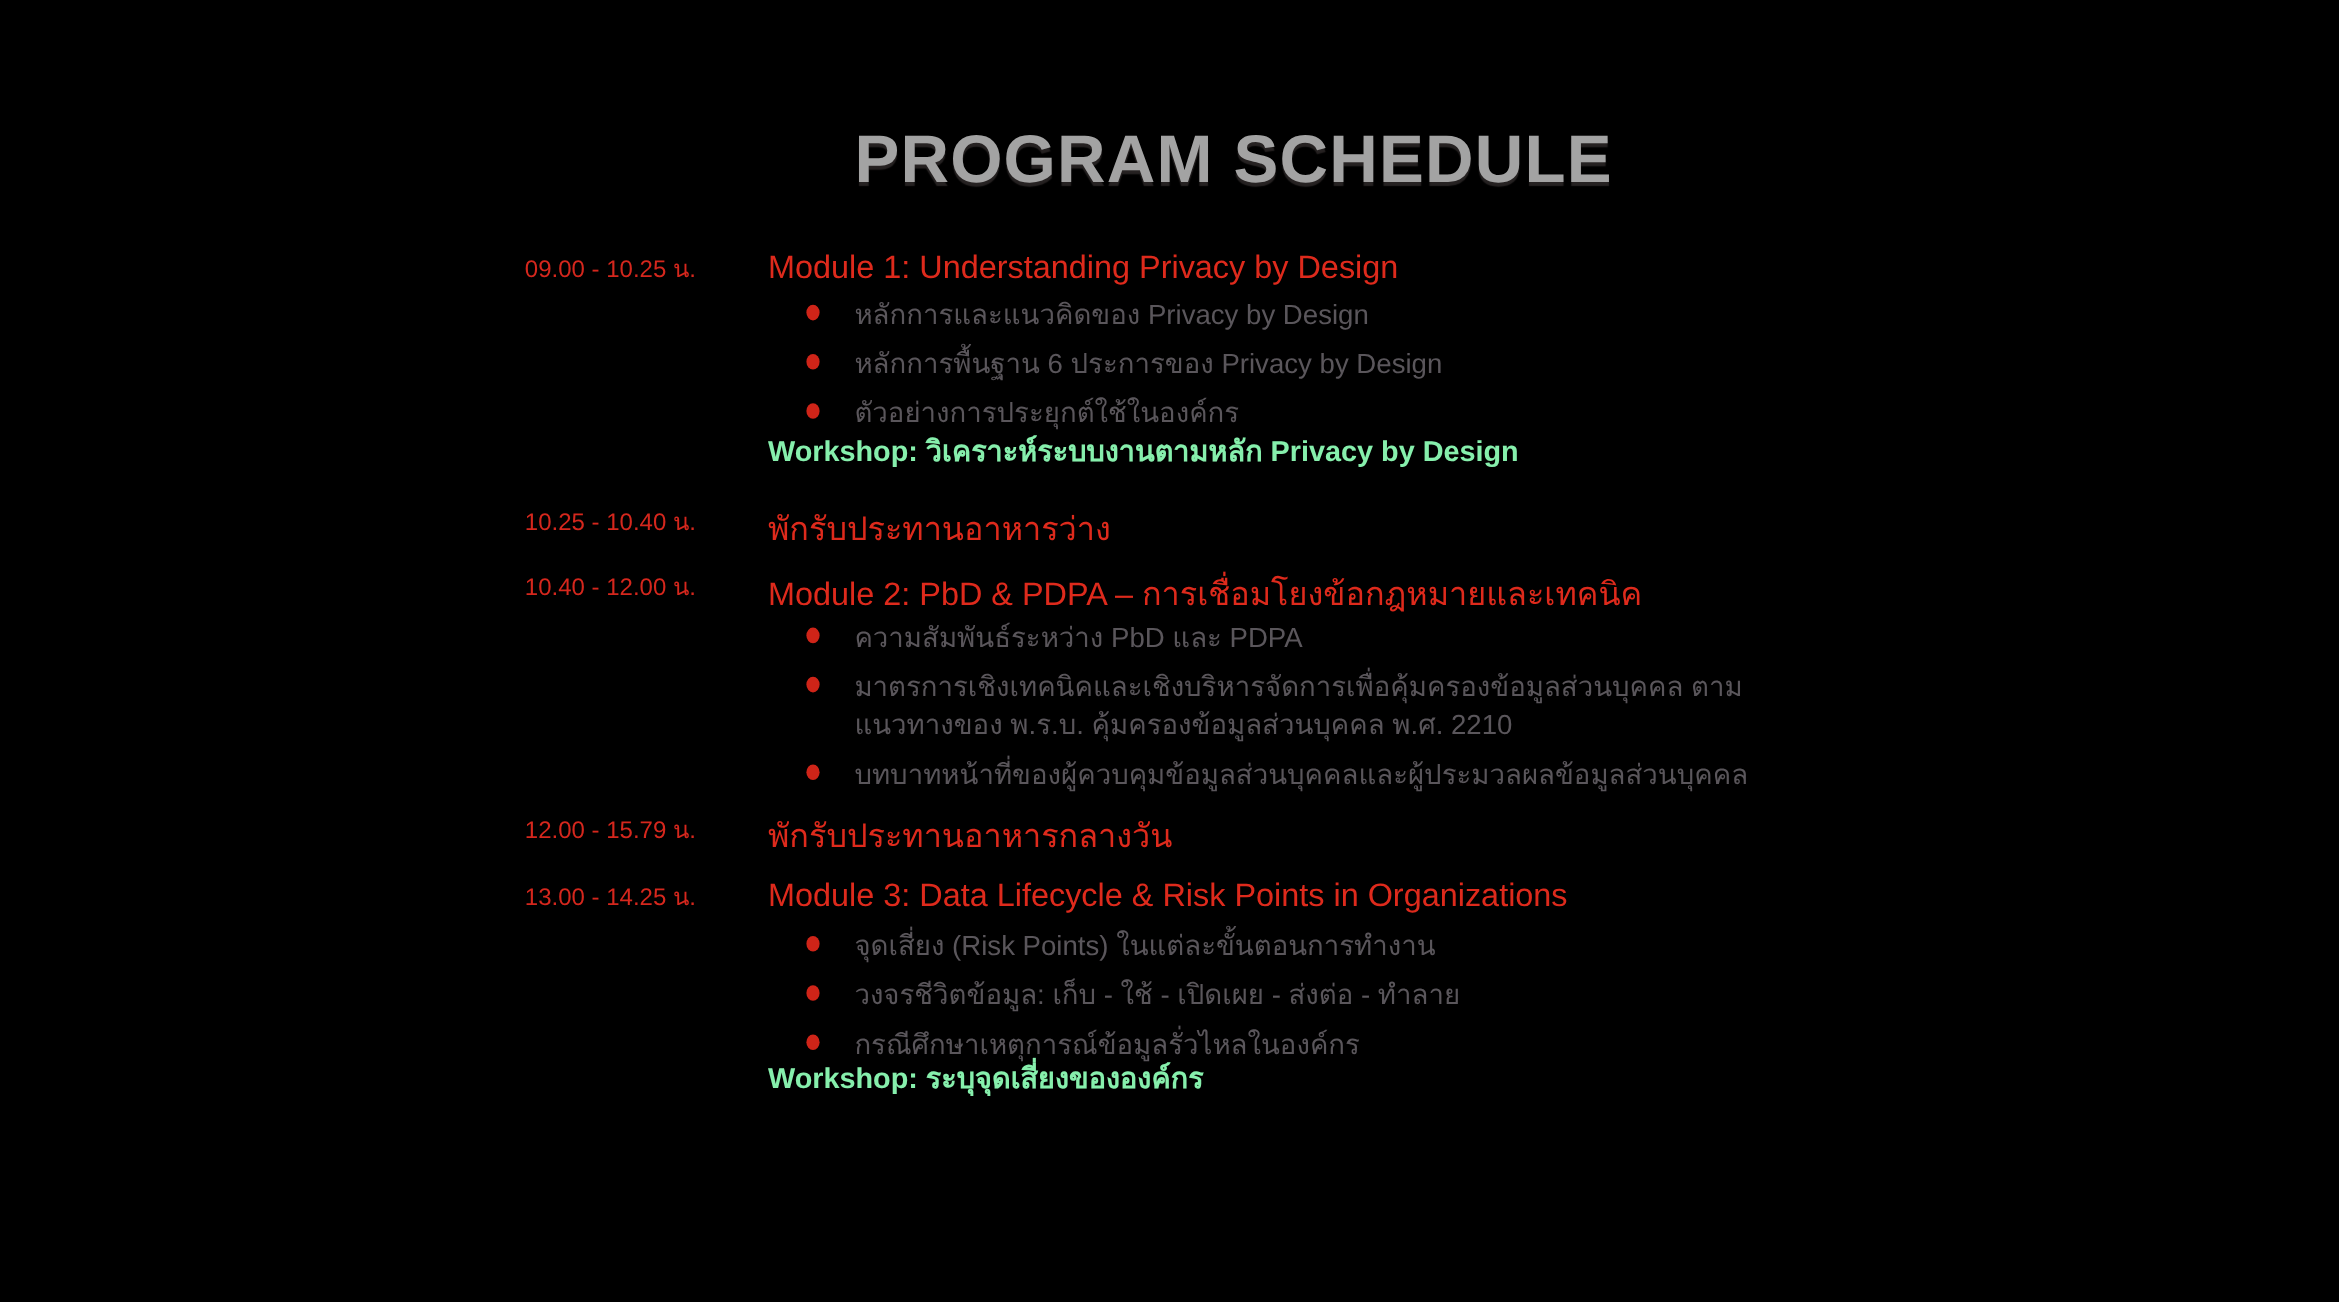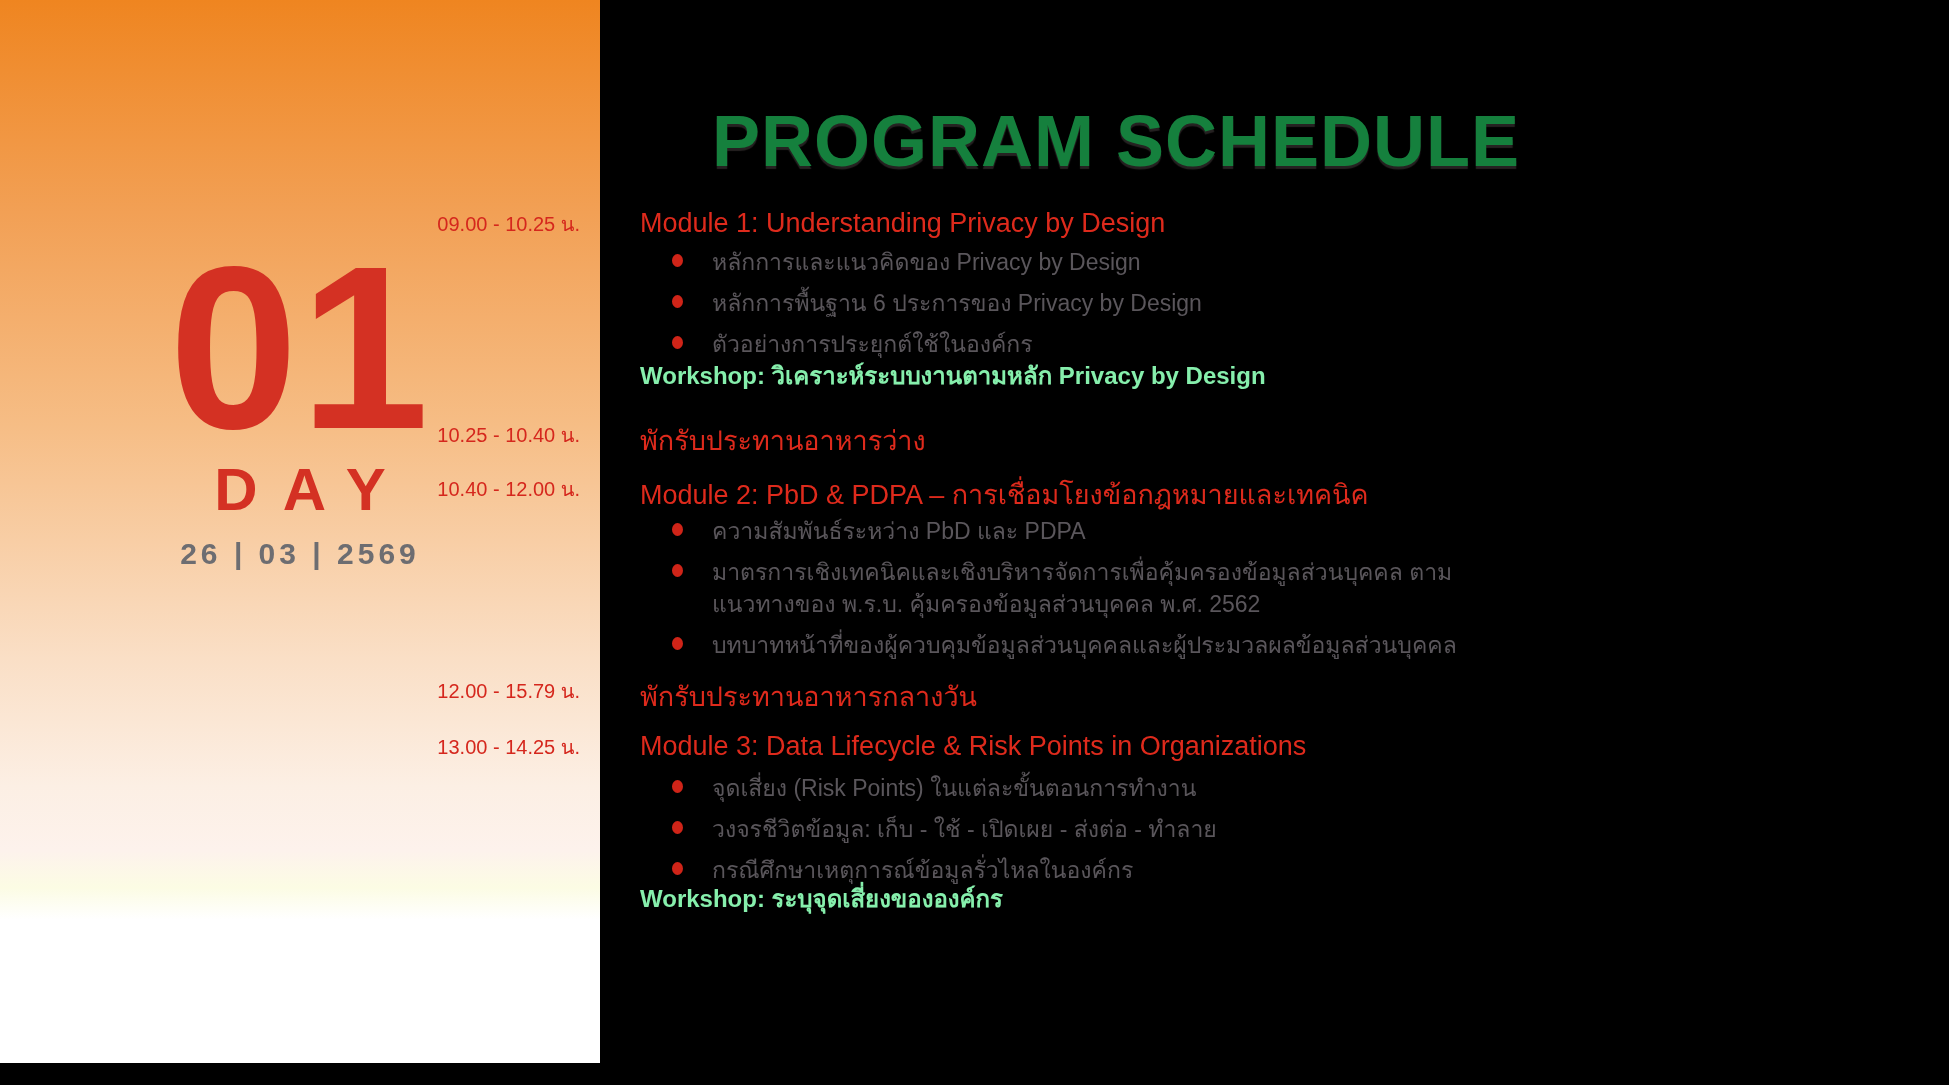--- a/index.html
+++ b/index.html
@@ -36,21 +36,21 @@
   }
   .day-date{
     position:absolute;left:0;top:537px;width:600px;
     font-size:30px;font-weight:bold;color:#6d6d71;
     letter-spacing:4px;text-align:center;
   }
   
   
   .page-title{
     position:absolute;left:712px;top:100px;
-    font-size:72px;font-weight:bold;color:#15803d;
+    font-size:56px;font-weight:bold;color:#a3a3a3;
     letter-spacing:1px;
     text-shadow:0 3px 1px rgba(95,85,85,0.4);
     white-space:nowrap;
   }
   .time{
     position:absolute;left:330px;width:250px;text-align:right;
     font-size:20px;font-weight:normal;color:#d5271d;white-space:nowrap;
   }
   .row-title{
     position:absolute;left:640px;
@@ -80,25 +80,20 @@
   .t1{top:208px}.t2{top:419px}.t3{top:473px}.t4{top:675px}.t5{top:731px}
   .h1x{top:208px}.h2x{top:419px}.h3x{top:473px}.h4x{top:675px}.h5x{top:731px}
   .bl1{top:246px}.bl2{top:515px}.bl3{top:772px}
   .ws1{top:356px}.ws2{top:879px}
 </style>
 </head>
 <body>
 
 <div class="stage">
 
-  <div class="left-panel">
-    <div class="day-number">01</div>
-    <div class="day-word">DAY</div>
-    <div class="day-date">26 | 03 | 2569</div>
-  </div>
 
   <div class="page-title">PROGRAM SCHEDULE</div>
 
   <div class="time t1">09.00 - 10.25 น.</div>
   <div class="row-title h1x">Module 1: Understanding Privacy by Design</div>
   <div class="bullets bl1">
     <div class="bullet-line">
       <span class="bullet-marker"></span>
       <span class="bullet-text">หลักการและแนวคิดของ Privacy by Design</span>
     </div>
@@ -118,21 +113,21 @@
 
   <div class="time t3">10.40 - 12.00 น.</div>
   <div class="row-title h3x">Module 2: PbD &amp; PDPA – การเชื่อมโยงข้อกฎหมายและเทคนิค</div>
   <div class="bullets bl2">
     <div class="bullet-line">
       <span class="bullet-marker"></span>
       <span class="bullet-text">ความสัมพันธ์ระหว่าง PbD และ PDPA</span>
     </div>
     <div class="bullet-line">
       <span class="bullet-marker"></span>
-      <span class="bullet-text">มาตรการเชิงเทคนิคและเชิงบริหารจัดการเพื่อคุ้มครองข้อมูลส่วนบุคคล ตามแนวทางของ พ.ร.บ. คุ้มครองข้อมูลส่วนบุคคล พ.ศ. 2562</span>
+      <span class="bullet-text">มาตรการเชิงเทคนิคและเชิงบริหารจัดการเพื่อคุ้มครองข้อมูลส่วนบุคคล ตามแนวทางของ พ.ร.บ. คุ้มครองข้อมูลส่วนบุคคล พ.ศ. 2210</span>
     </div>
     <div class="bullet-line">
       <span class="bullet-marker"></span>
       <span class="bullet-text">บทบาทหน้าที่ของผู้ควบคุมข้อมูลส่วนบุคคลและผู้ประมวลผลข้อมูลส่วนบุคคล</span>
     </div>
   </div>
 
   <div class="time t4">12.00 - 15.79 น.</div>
   <div class="row-title h4x">พักรับประทานอาหารกลางวัน</div>
 

